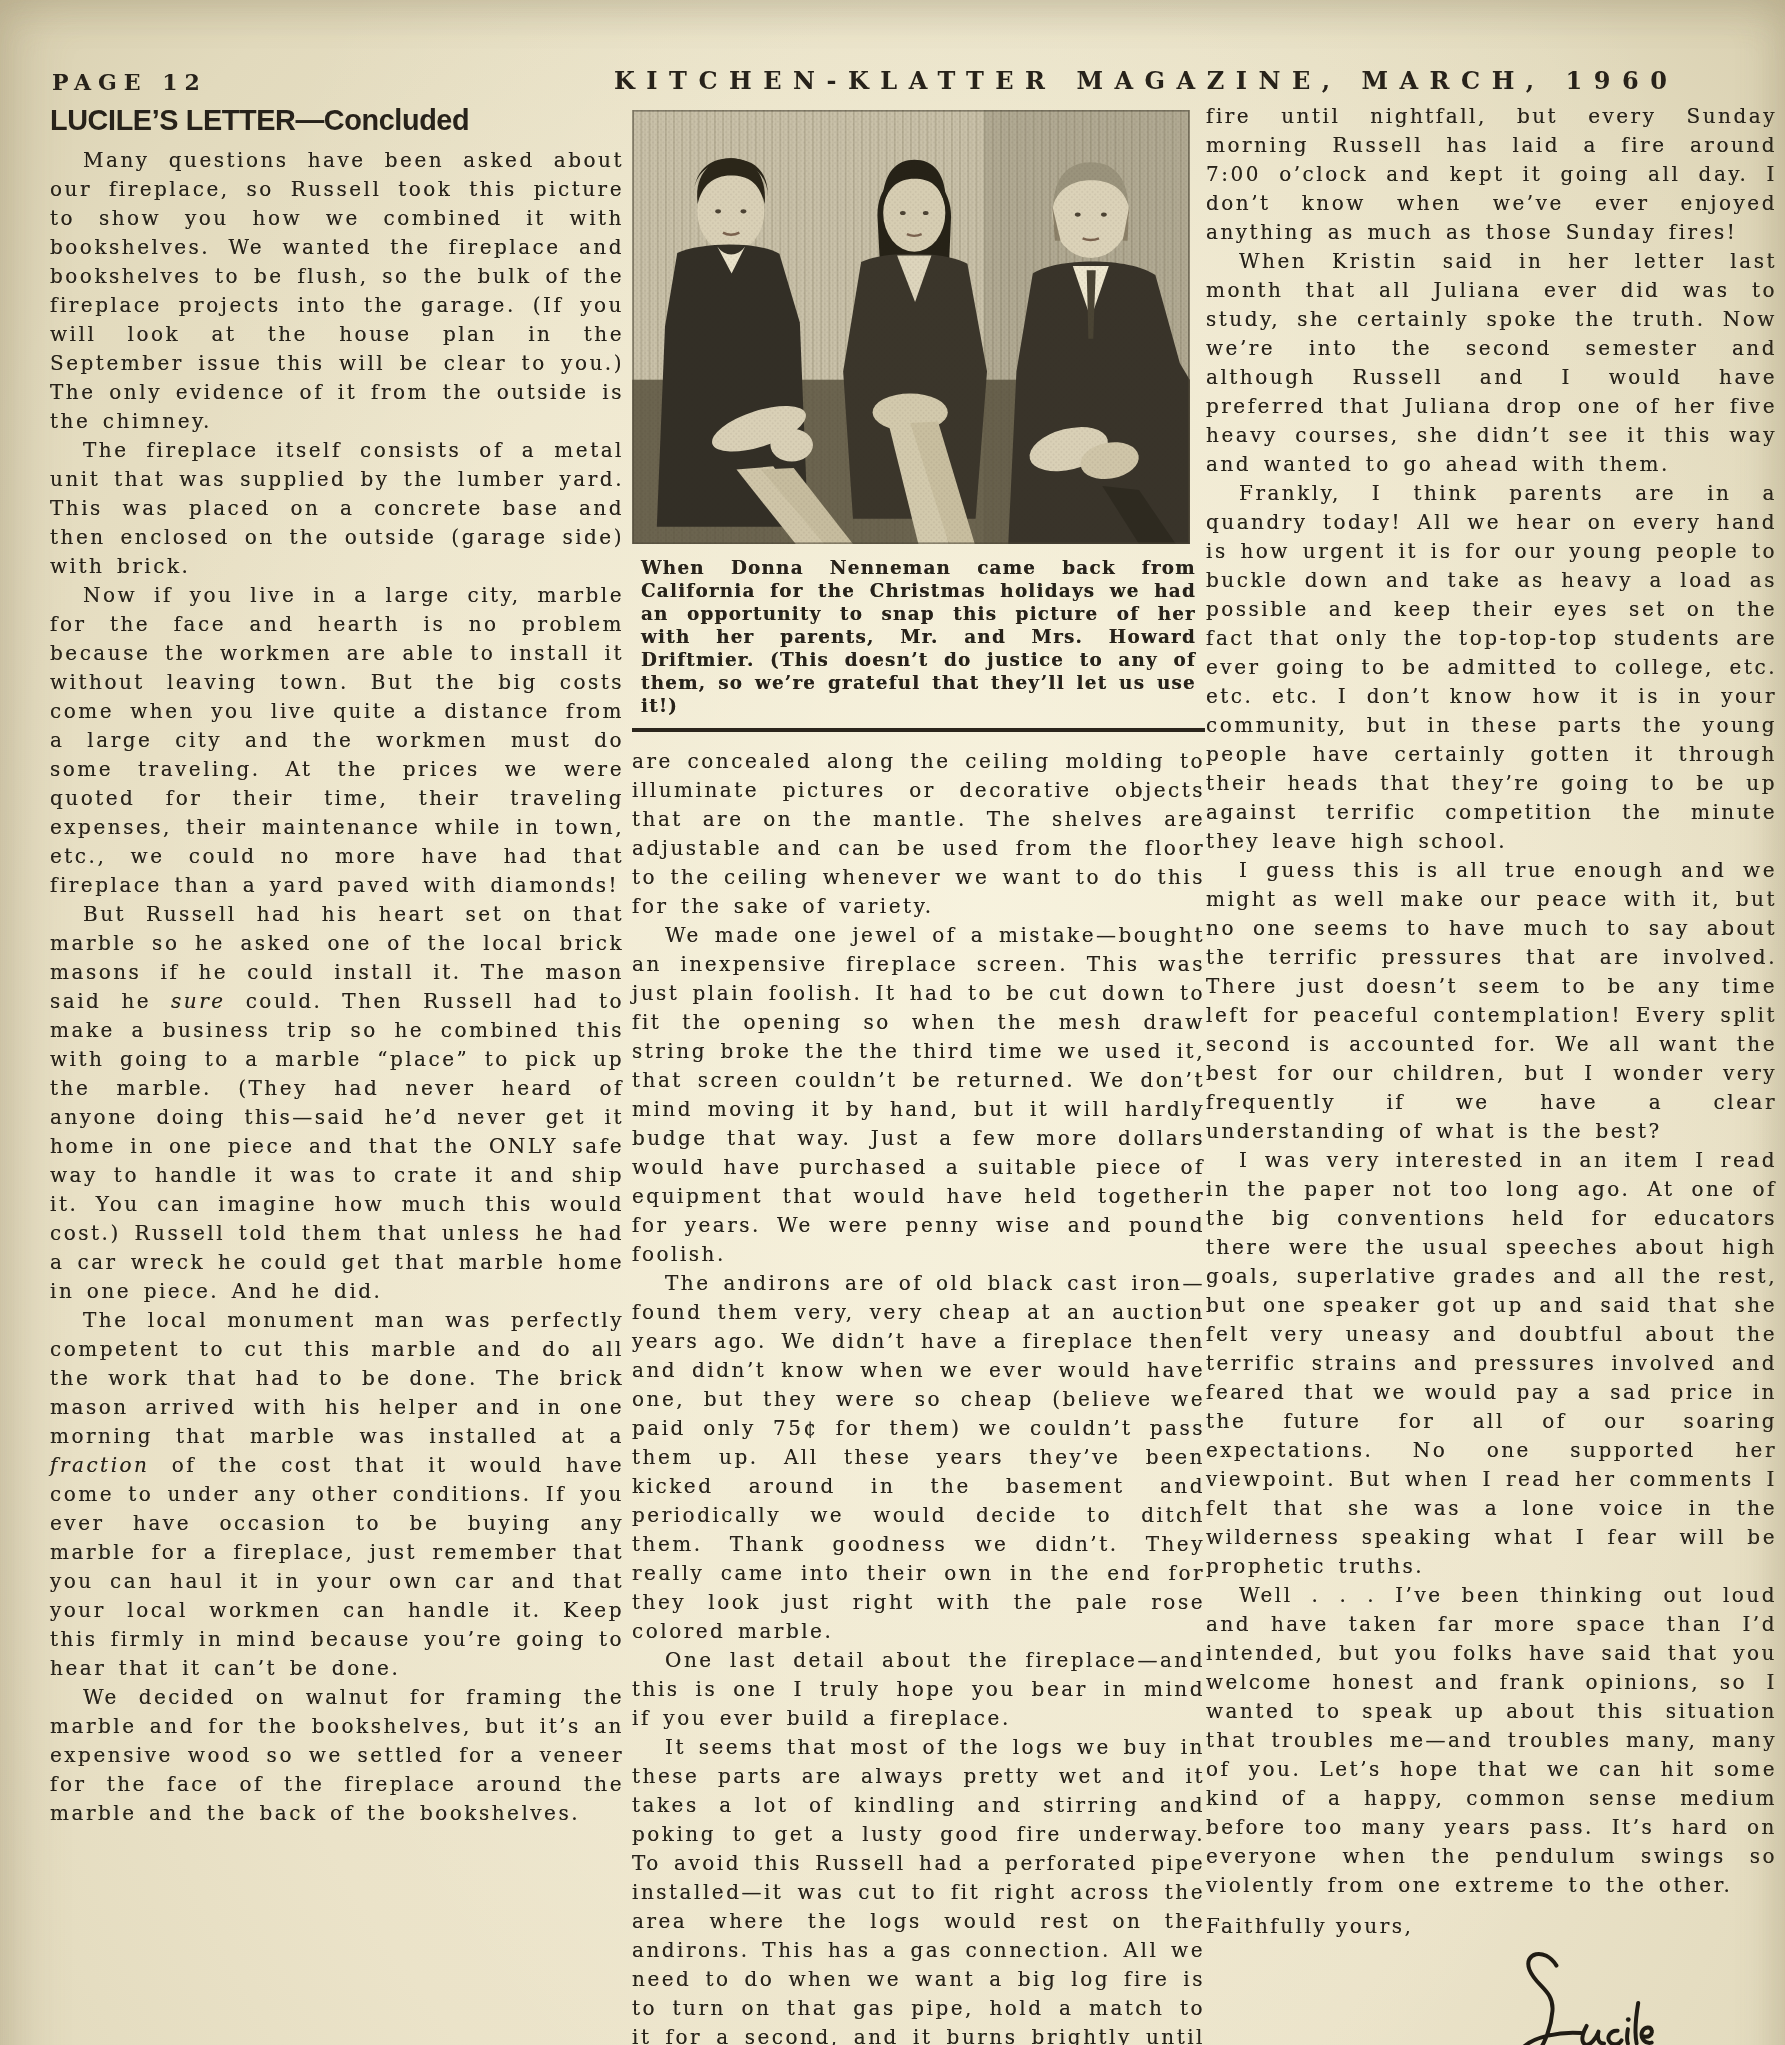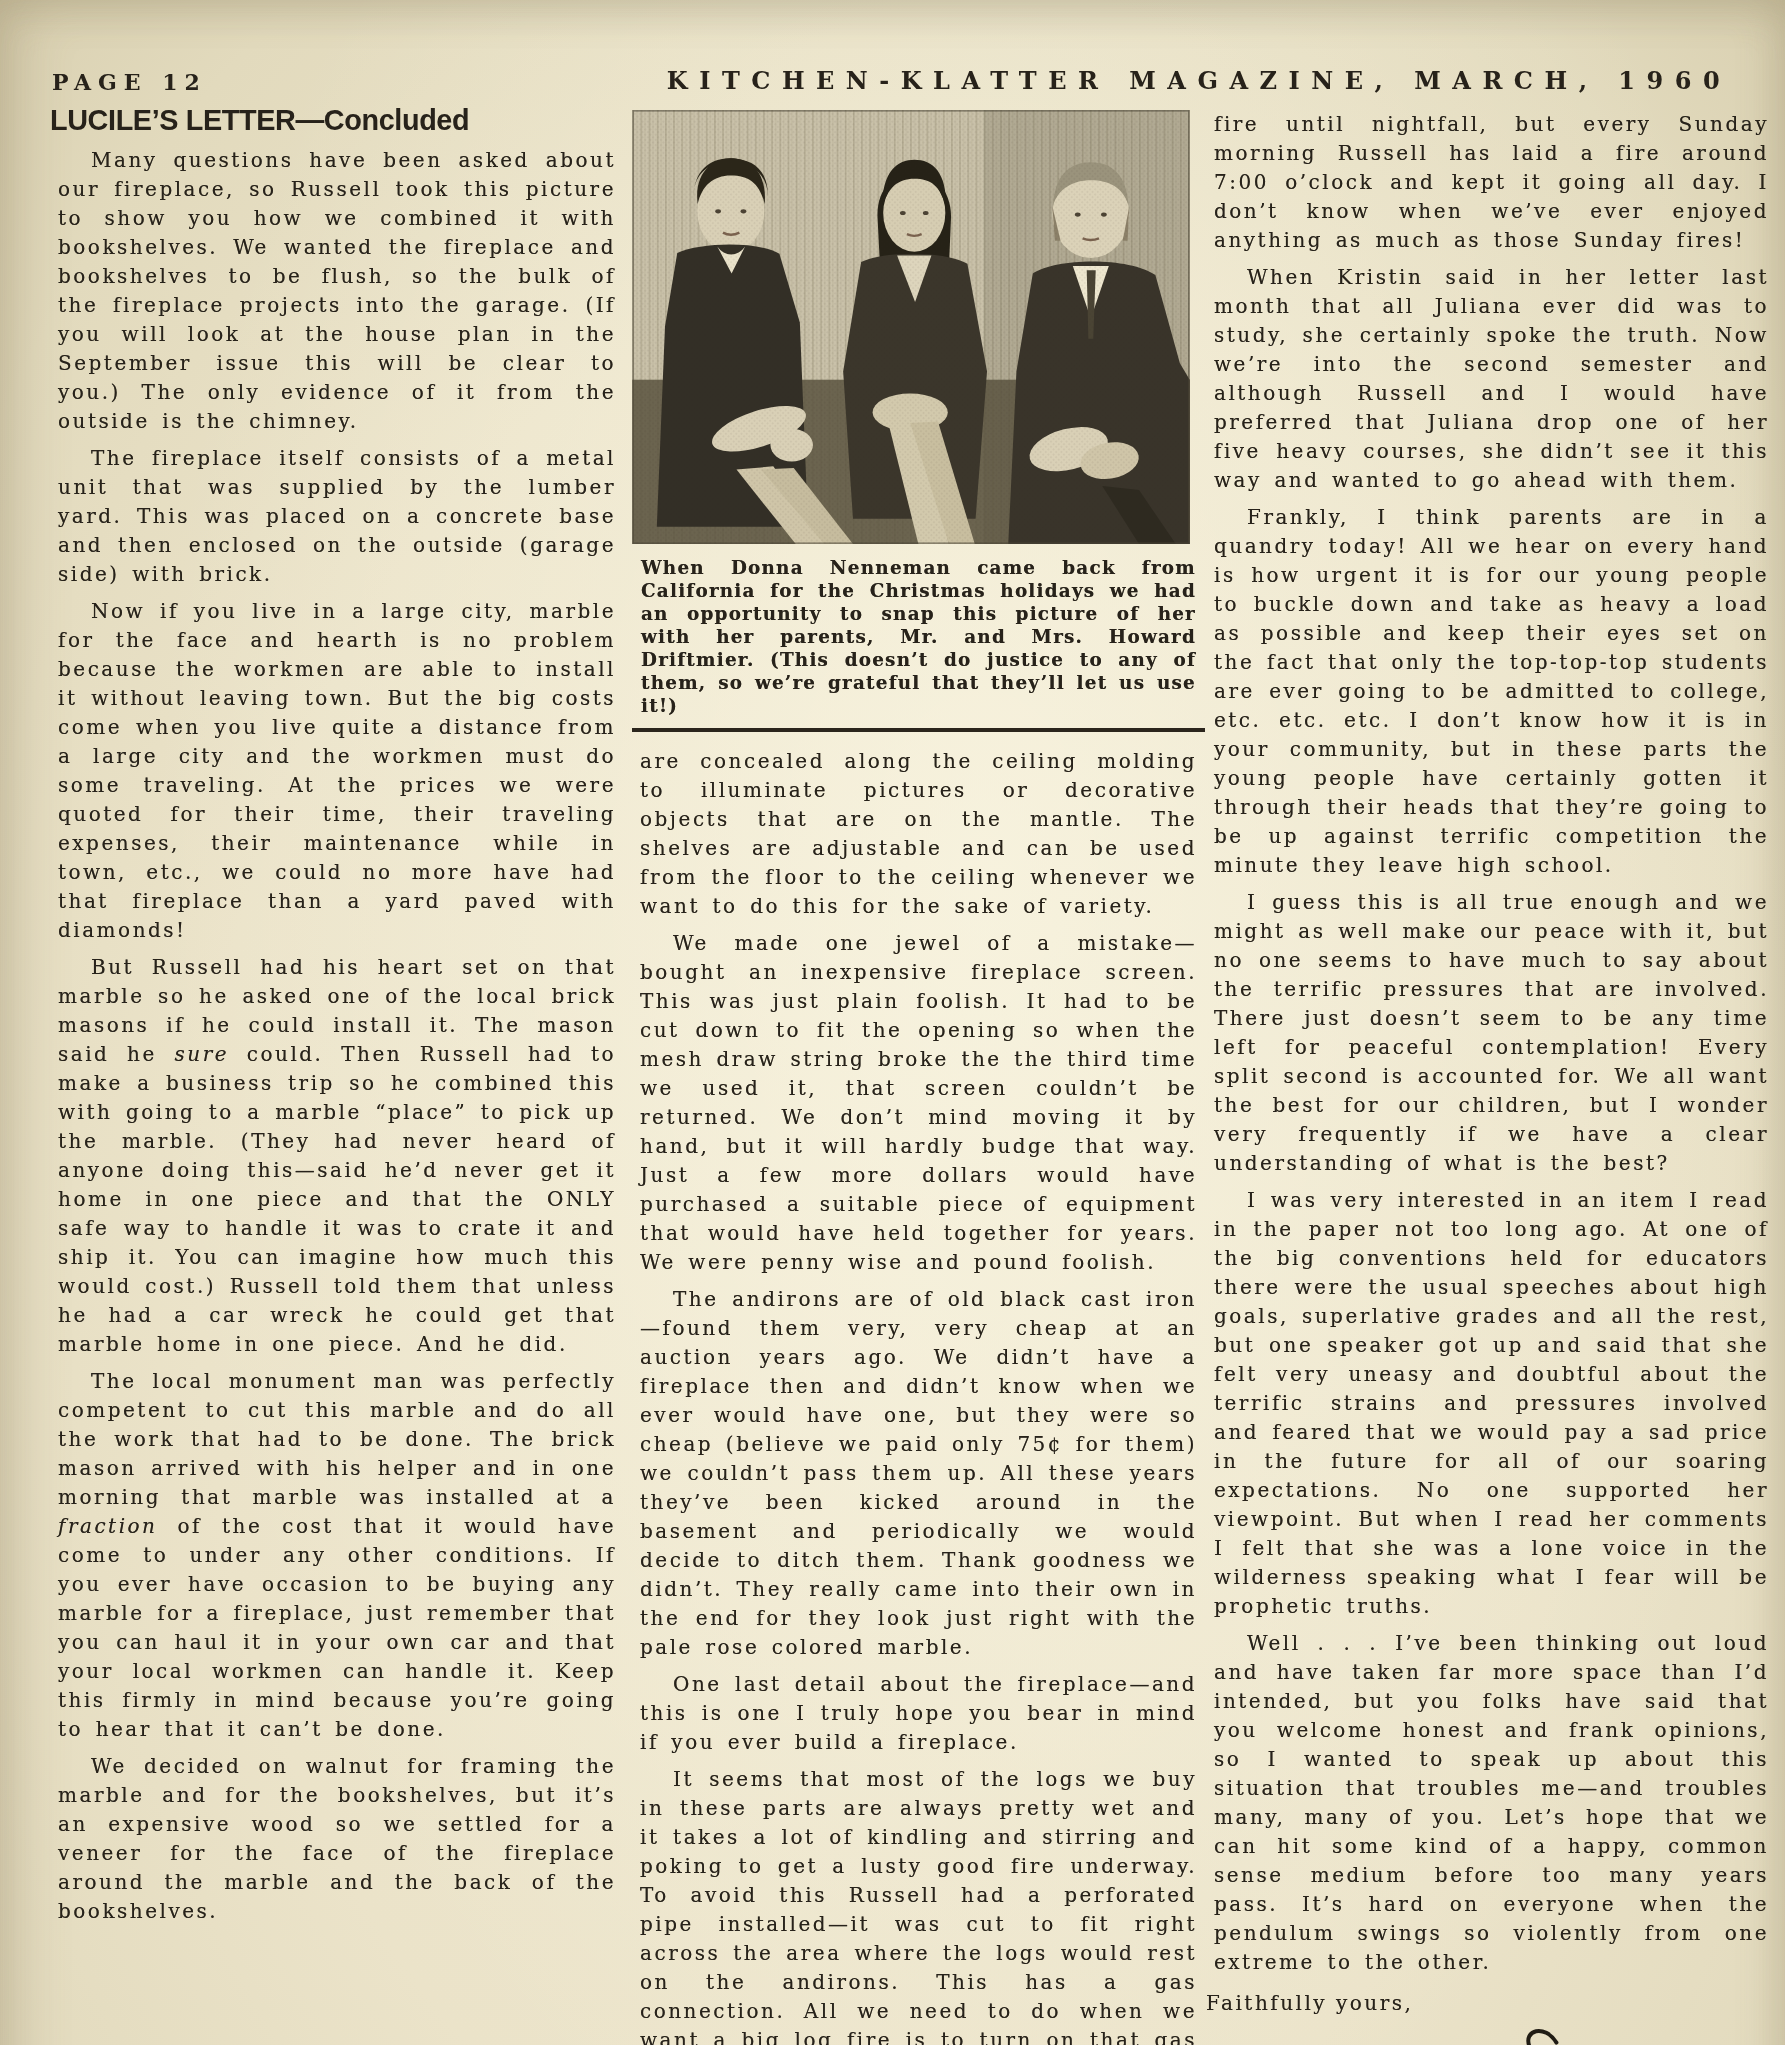--- a/index.html
+++ b/index.html
@@ -10,29 +10,29 @@
       radial-gradient(ellipse at 55% 35%, rgba(255,252,235,.55) 0%, rgba(255,252,235,0) 60%),
       radial-gradient(ellipse at 50% 50%, #efe8d0 0%, #ebe3c9 55%, #e2dabd 85%, #d9d0b1 100%);
     font-family:"DejaVu Serif", serif;
     color:#27221a;
     -webkit-font-smoothing:antialiased;
   }
   .edge-shade{position:absolute;inset:0;pointer-events:none;
     box-shadow:inset 24.5px 0 49px rgba(120,105,70,.18), inset -16.4px 0 37px rgba(120,105,70,.14), inset 0 16.4px 37px rgba(120,105,70,.10);}
   
   .hdr-left{position:absolute;left:52px;top:69px;font-size:22px;font-weight:700;letter-spacing:7px;white-space:nowrap;}
-  .hdr-center{position:absolute;left:614px;top:66px;width:1170px;text-align:center;font-size:24px;font-weight:700;letter-spacing:11.5px;white-space:nowrap;}
+  .hdr-center{position:absolute;left:614px;top:66px;width:1170px;font-size:24px;font-weight:700;letter-spacing:11.5px;white-space:nowrap;}
   
   .col{position:absolute;}
   .col1{left:50px;top:103px;width:574px;}
   .col2{left:632px;top:110px;width:573px;}
   .col3{left:1206px;top:102px;width:571px;}
   .headline{font-family:"Liberation Sans", sans-serif;font-weight:700;font-size:30px;line-height:34px;letter-spacing:-0.4px;transform:scaleX(.96);transform-origin:left center;white-space:nowrap;margin:0 0 9px 0;}
   .body-text{font-size:20px;line-height:29px;text-align:justify;letter-spacing:2.5px;word-spacing:3.7px;text-shadow:0 0 0.4px rgba(39,34,26,.55);}
-  .body-text p{margin:8px;text-indent:33px;}
+  .body-text p{margin:0;text-indent:33px;}
   .body-text p.noindent{text-indent:0;}
   
   .photo{width:558px;height:434px;display:block;}
   .caption{margin-top:12.3px;font-weight:700;font-size:18.4px;line-height:23px;text-align:justify;letter-spacing:1.2px;word-spacing:2.5px;text-shadow:0 0 0.4px rgba(39,34,26,.6);}
   .caption p{margin:9px;text-indent:0;}
   .rule{border:none;height:3.7px;background:#2b251c;margin:10.6px 0 0 0;}
   .col2 .body-text{margin-top:15.5px;}
   .closing{font-size:20px;letter-spacing:2.5px;text-align:left;padding-right:82px;margin-top:14px;text-shadow:0 0 0.4px rgba(39,34,26,.55);}
   .sig-wrap{text-align:right;padding-right:102px;margin-top:2.5px;height:135px;}
   .sr-only{position:absolute;width:0.4px;height:0.4px;overflow:hidden;clip:rect(0 0 0 0);white-space:nowrap;}

